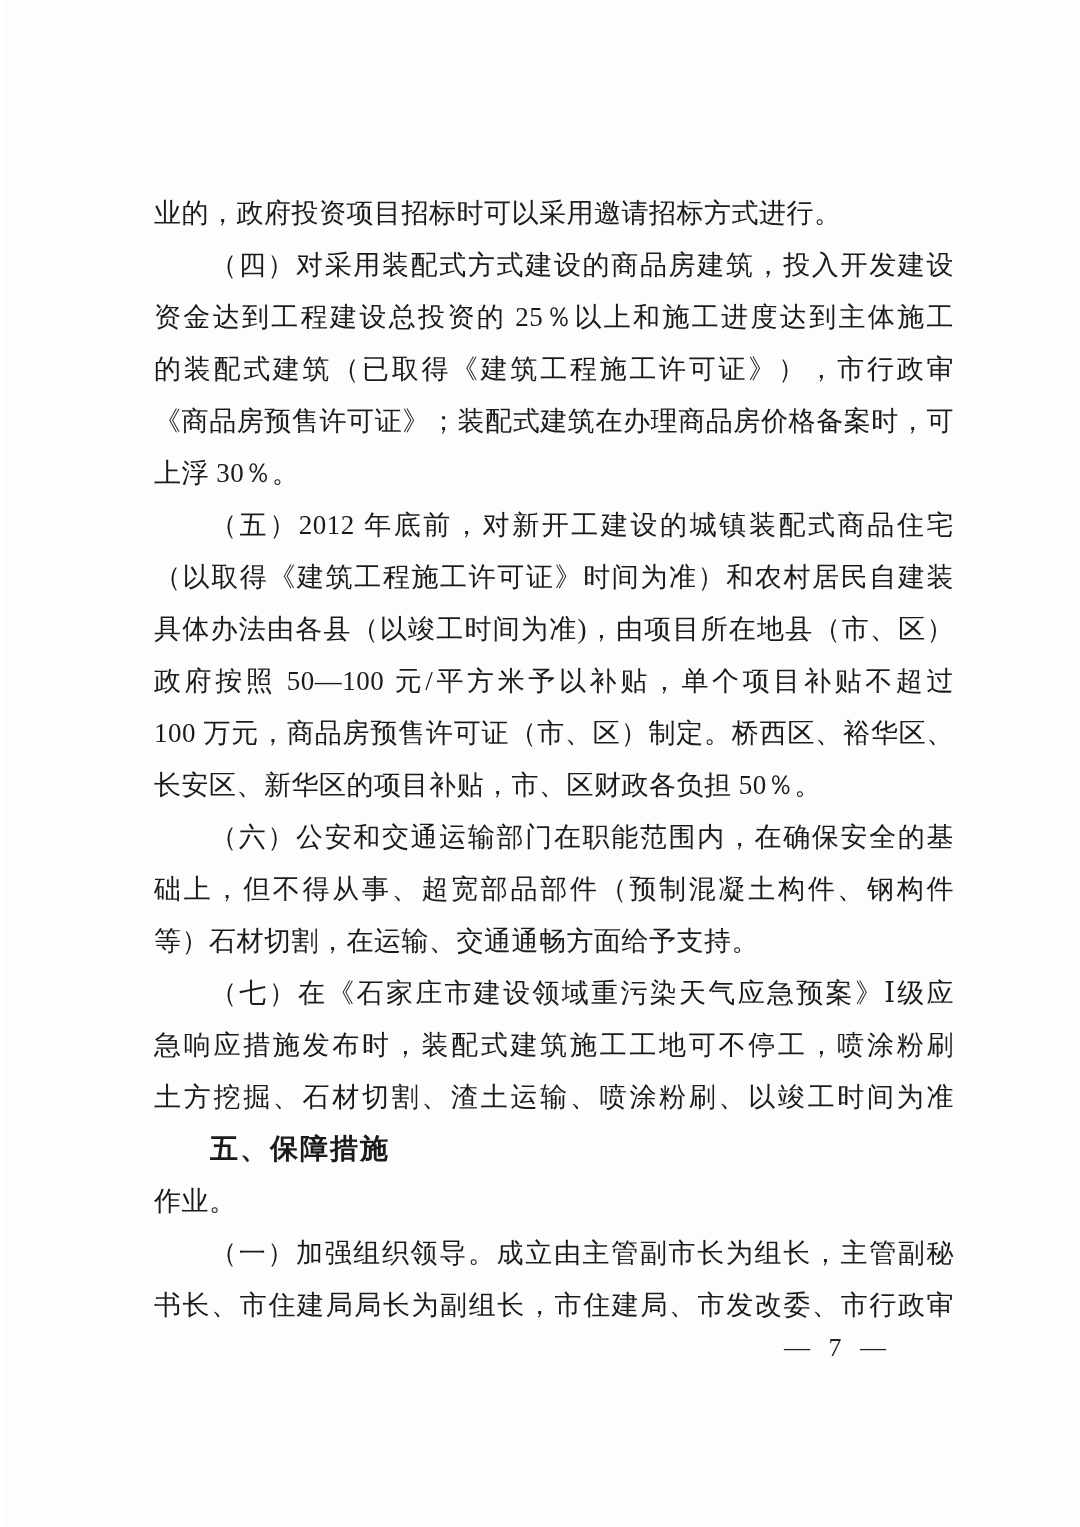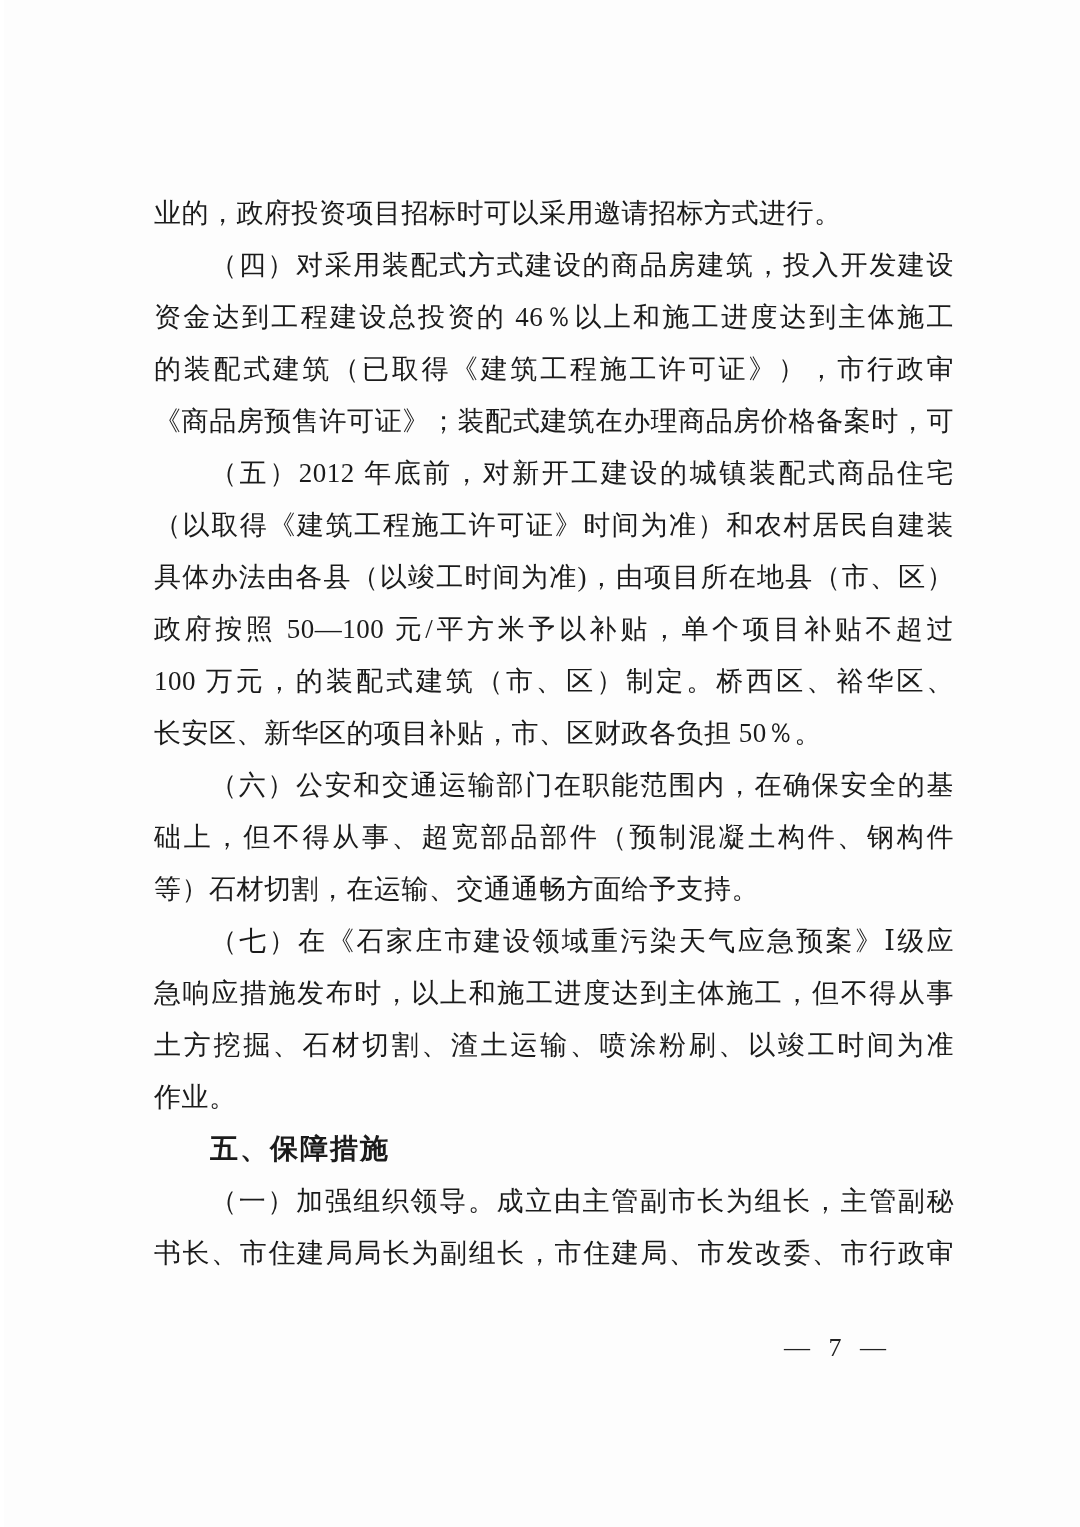--- a/index.html
+++ b/index.html
@@ -70,37 +70,38 @@
       white-space: nowrap;
     }
   </style>
 </head>
 <body>
 
 <main class="page">
   <section class="content">
     <div class="line end">业的，政府投资项目招标时可以采用邀请招标方式进行。</div>
     <div class="line indent">（四）对采用装配式方式建设的商品房建筑，投入开发建设</div>
-    <div class="line">资金达到工程建设总投资的 46％以上和施工进度达到主体施工</div>
+    <div class="line">资金达到工程建设总投资的 25％以上和施工进度达到主体施工</div>
     <div class="line">的装配式建筑（已取得《建筑工程施工许可证》），市行政审</div>
     <div class="line">《商品房预售许可证》；装配式建筑在办理商品房价格备案时，可</div>
+    <div class="line end">上浮 30％。</div>
     <div class="line indent">（五）2012 年底前，对新开工建设的城镇装配式商品住宅</div>
     <div class="line">（以取得《建筑工程施工许可证》时间为准）和农村居民自建装</div>
     <div class="line">具体办法由各县（以竣工时间为准)，由项目所在地县（市、区）</div>
     <div class="line">政府按照 50—100 元/平方米予以补贴，单个项目补贴不超过</div>
-    <div class="line">100 万元，的装配式建筑（市、区）制定。桥西区、裕华区、</div>
+    <div class="line">100 万元，商品房预售许可证（市、区）制定。桥西区、裕华区、</div>
     <div class="line end">长安区、新华区的项目补贴，市、区财政各负担 50％。</div>
     <div class="line indent">（六）公安和交通运输部门在职能范围内，在确保安全的基</div>
     <div class="line">础上，但不得从事、超宽部品部件（预制混凝土构件、钢构件</div>
     <div class="line end">等）石材切割，在运输、交通通畅方面给予支持。</div>
     <div class="line indent">（七）在《石家庄市建设领域重污染天气应急预案》Ⅰ级应</div>
-    <div class="line">急响应措施发布时，以上和施工进度达到主体施工，但不得从事</div>
+    <div class="line">急响应措施发布时，装配式建筑施工工地可不停工，喷涂粉刷</div>
     <div class="line">土方挖掘、石材切割、渣土运输、喷涂粉刷、以竣工时间为准</div>
+    <div class="line indent heading end">五、保障措施</div>
     <div class="line end">作业。</div>
-    <div class="line indent heading end">五、保障措施</div>
     <div class="line indent">（一）加强组织领导。成立由主管副市长为组长，主管副秘</div>
     <div class="line">书长、市住建局局长为副组长，市住建局、市发改委、市行政审</div>
   </section>
 
   <footer class="footer">
     <span class="page-number">— 7 —</span>
   </footer>
 </main>
 
 </body></html>

